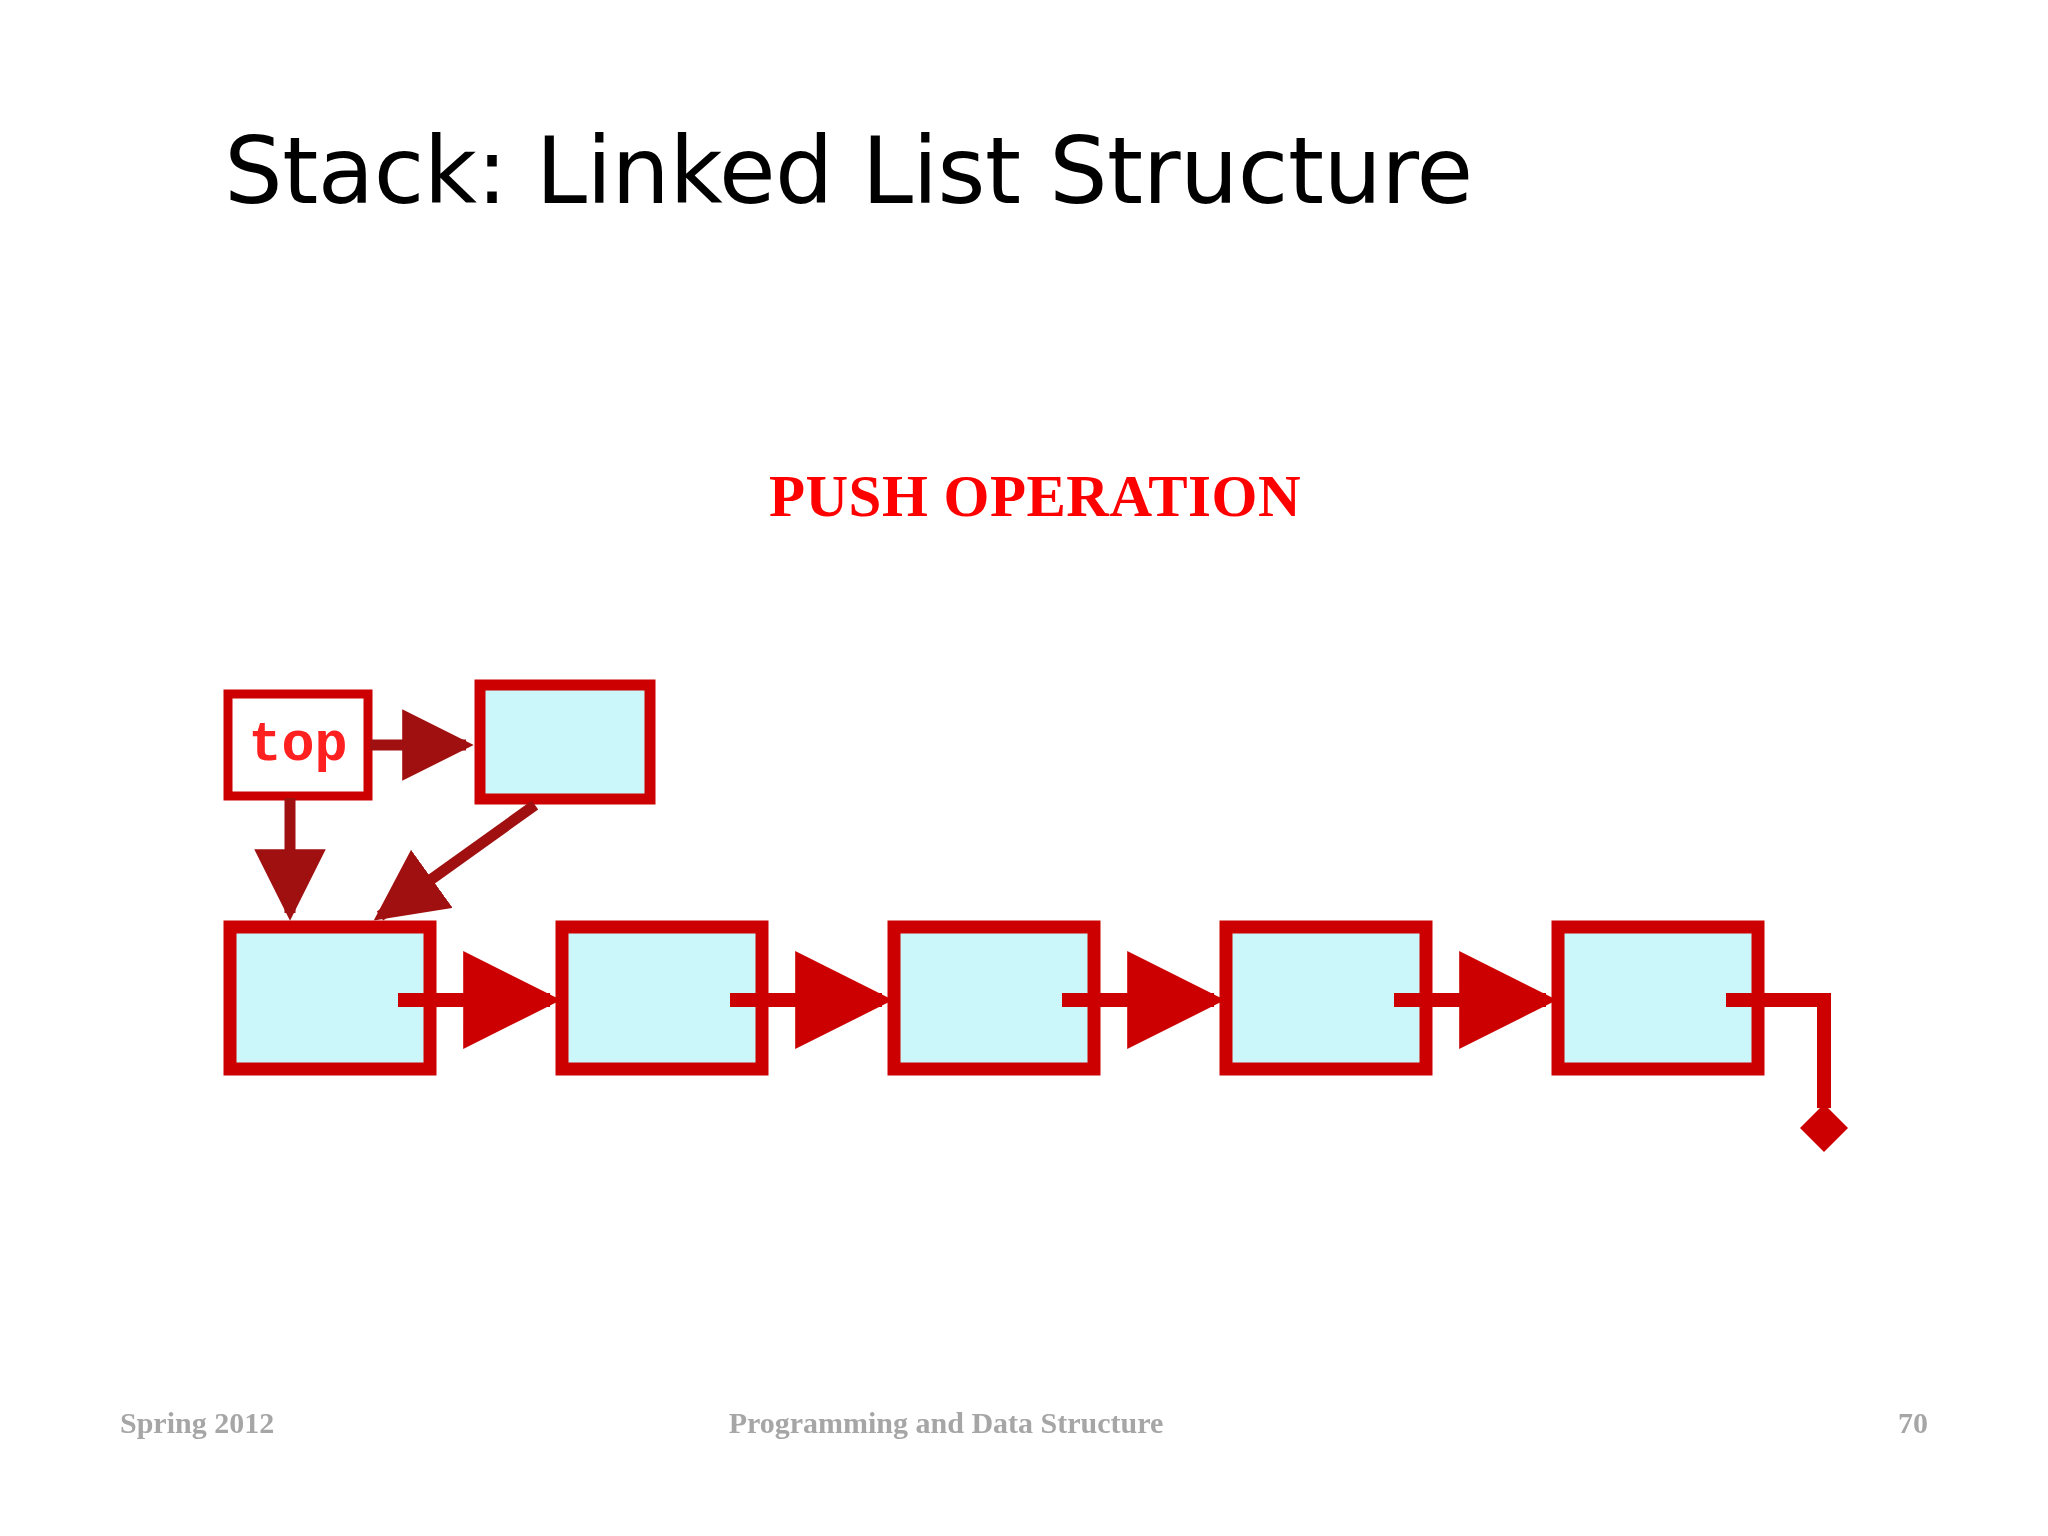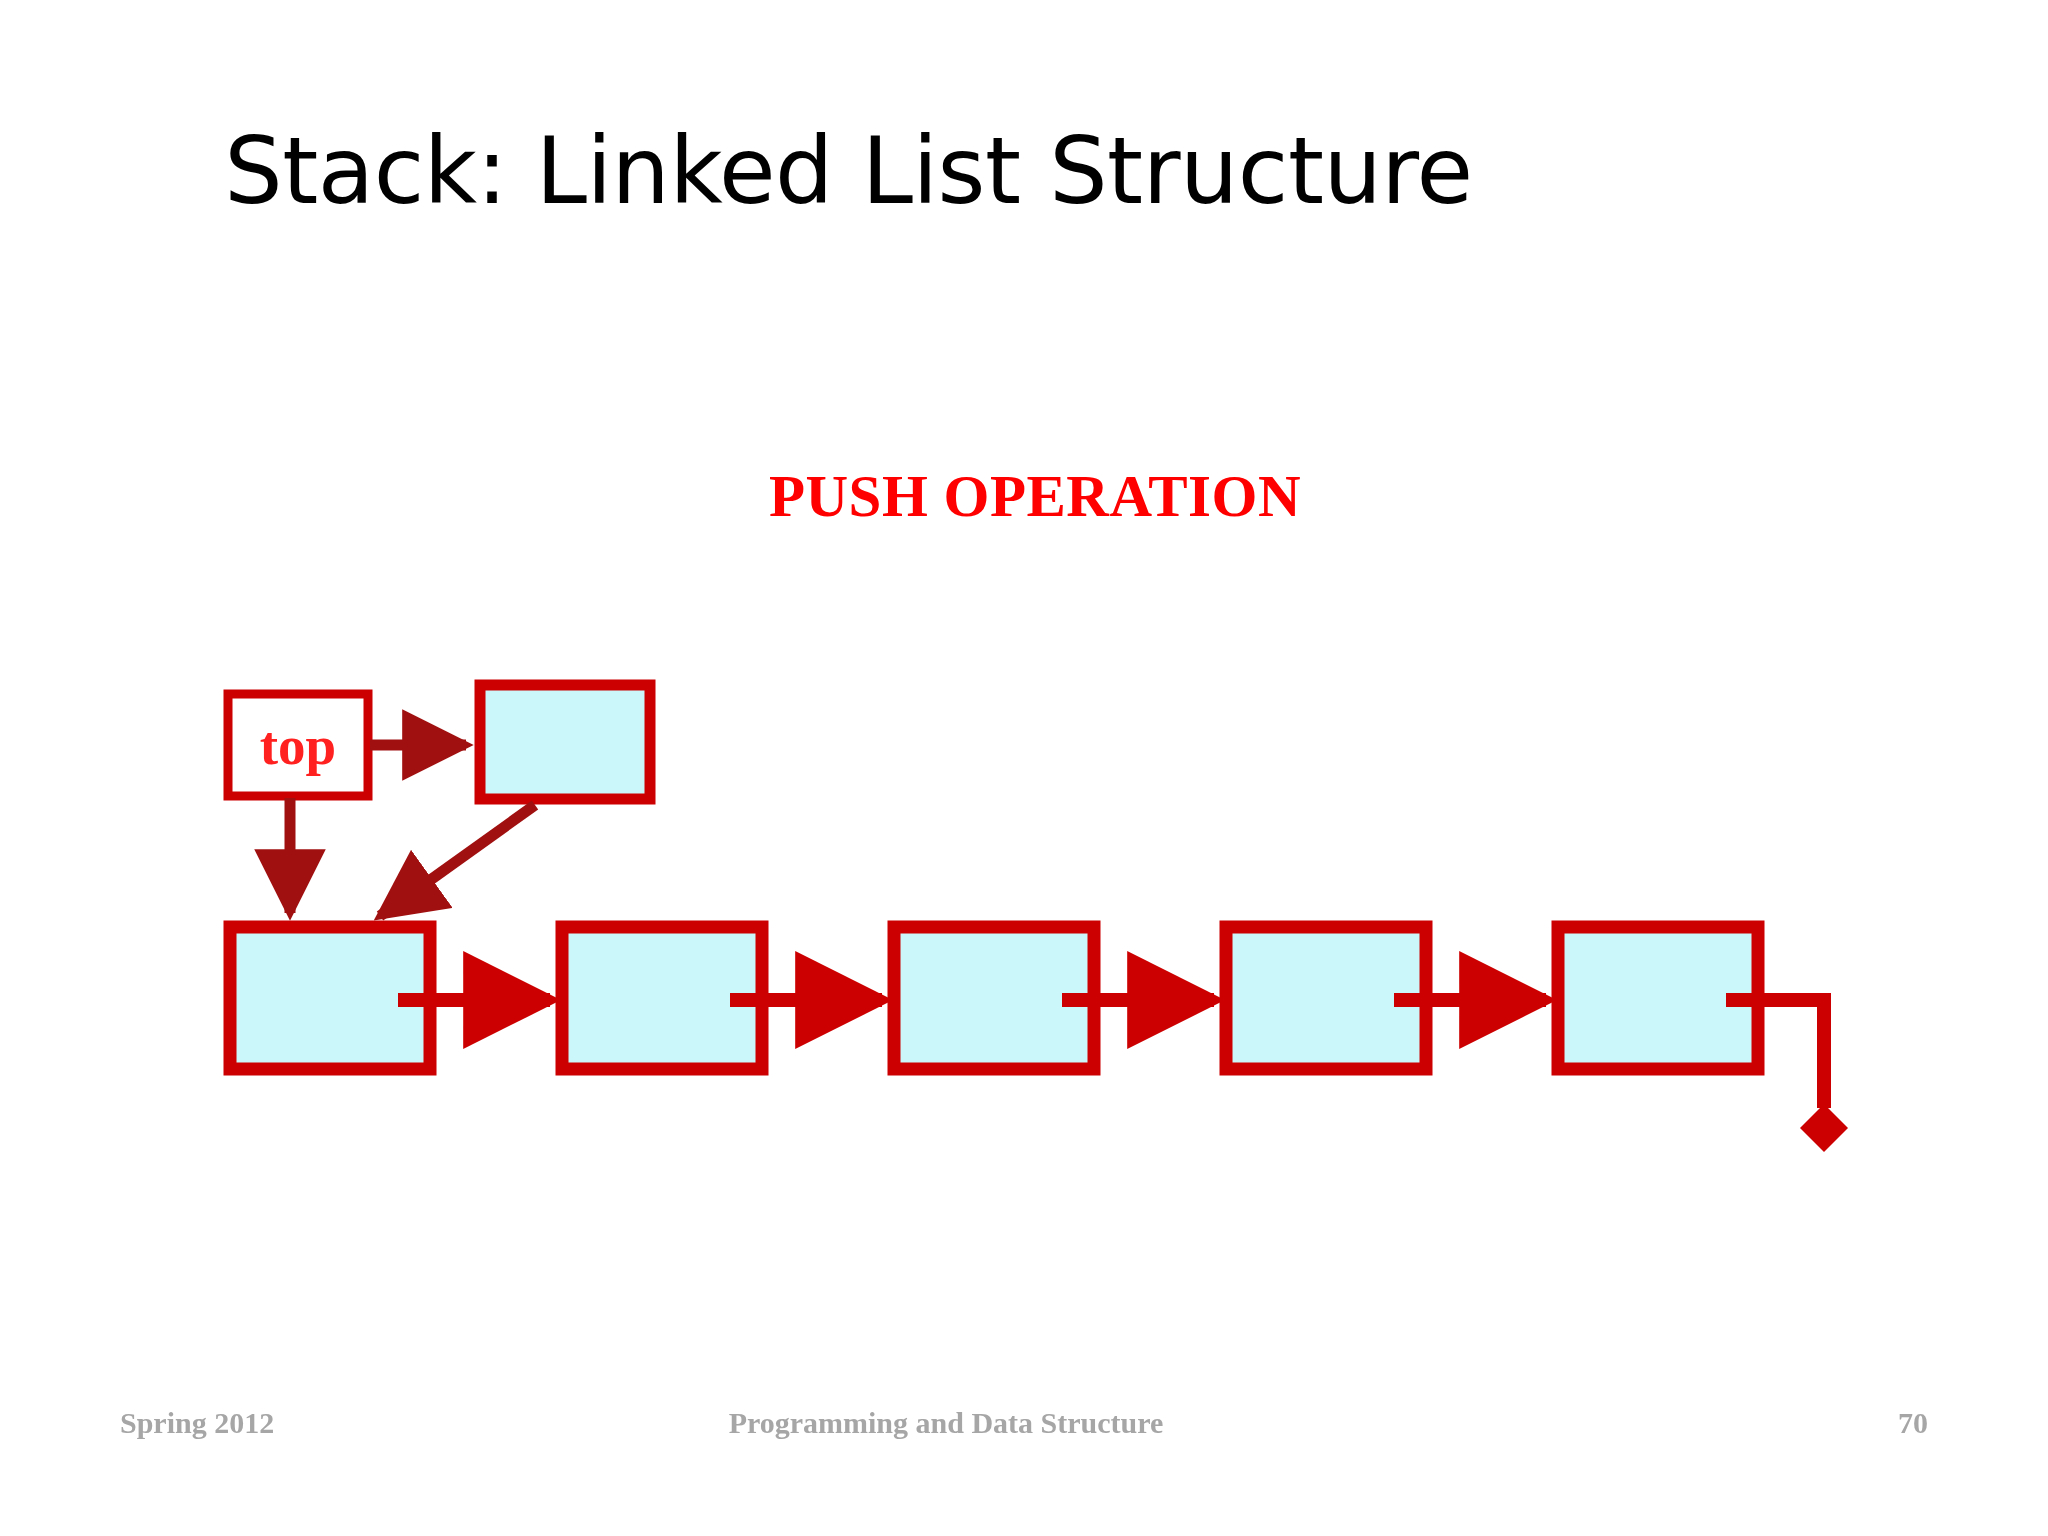--- a/index.html
+++ b/index.html
@@ -60,21 +60,21 @@
   
   #top-label {
     position: absolute;
     left: 224px;
     top: 690px;
     width: 148px;
     height: 110px;
     display: flex;
     align-items: center;
     justify-content: center;
-    font-family: Liberation Serif, serif;
+    font-family: Liberation Mono, monospace;
     font-size: 55px;
     font-weight: bold;
     color: #ff2020;
     box-sizing: border-box;
   }
 
   
   #footer {
     position: absolute;
     left: 0;

